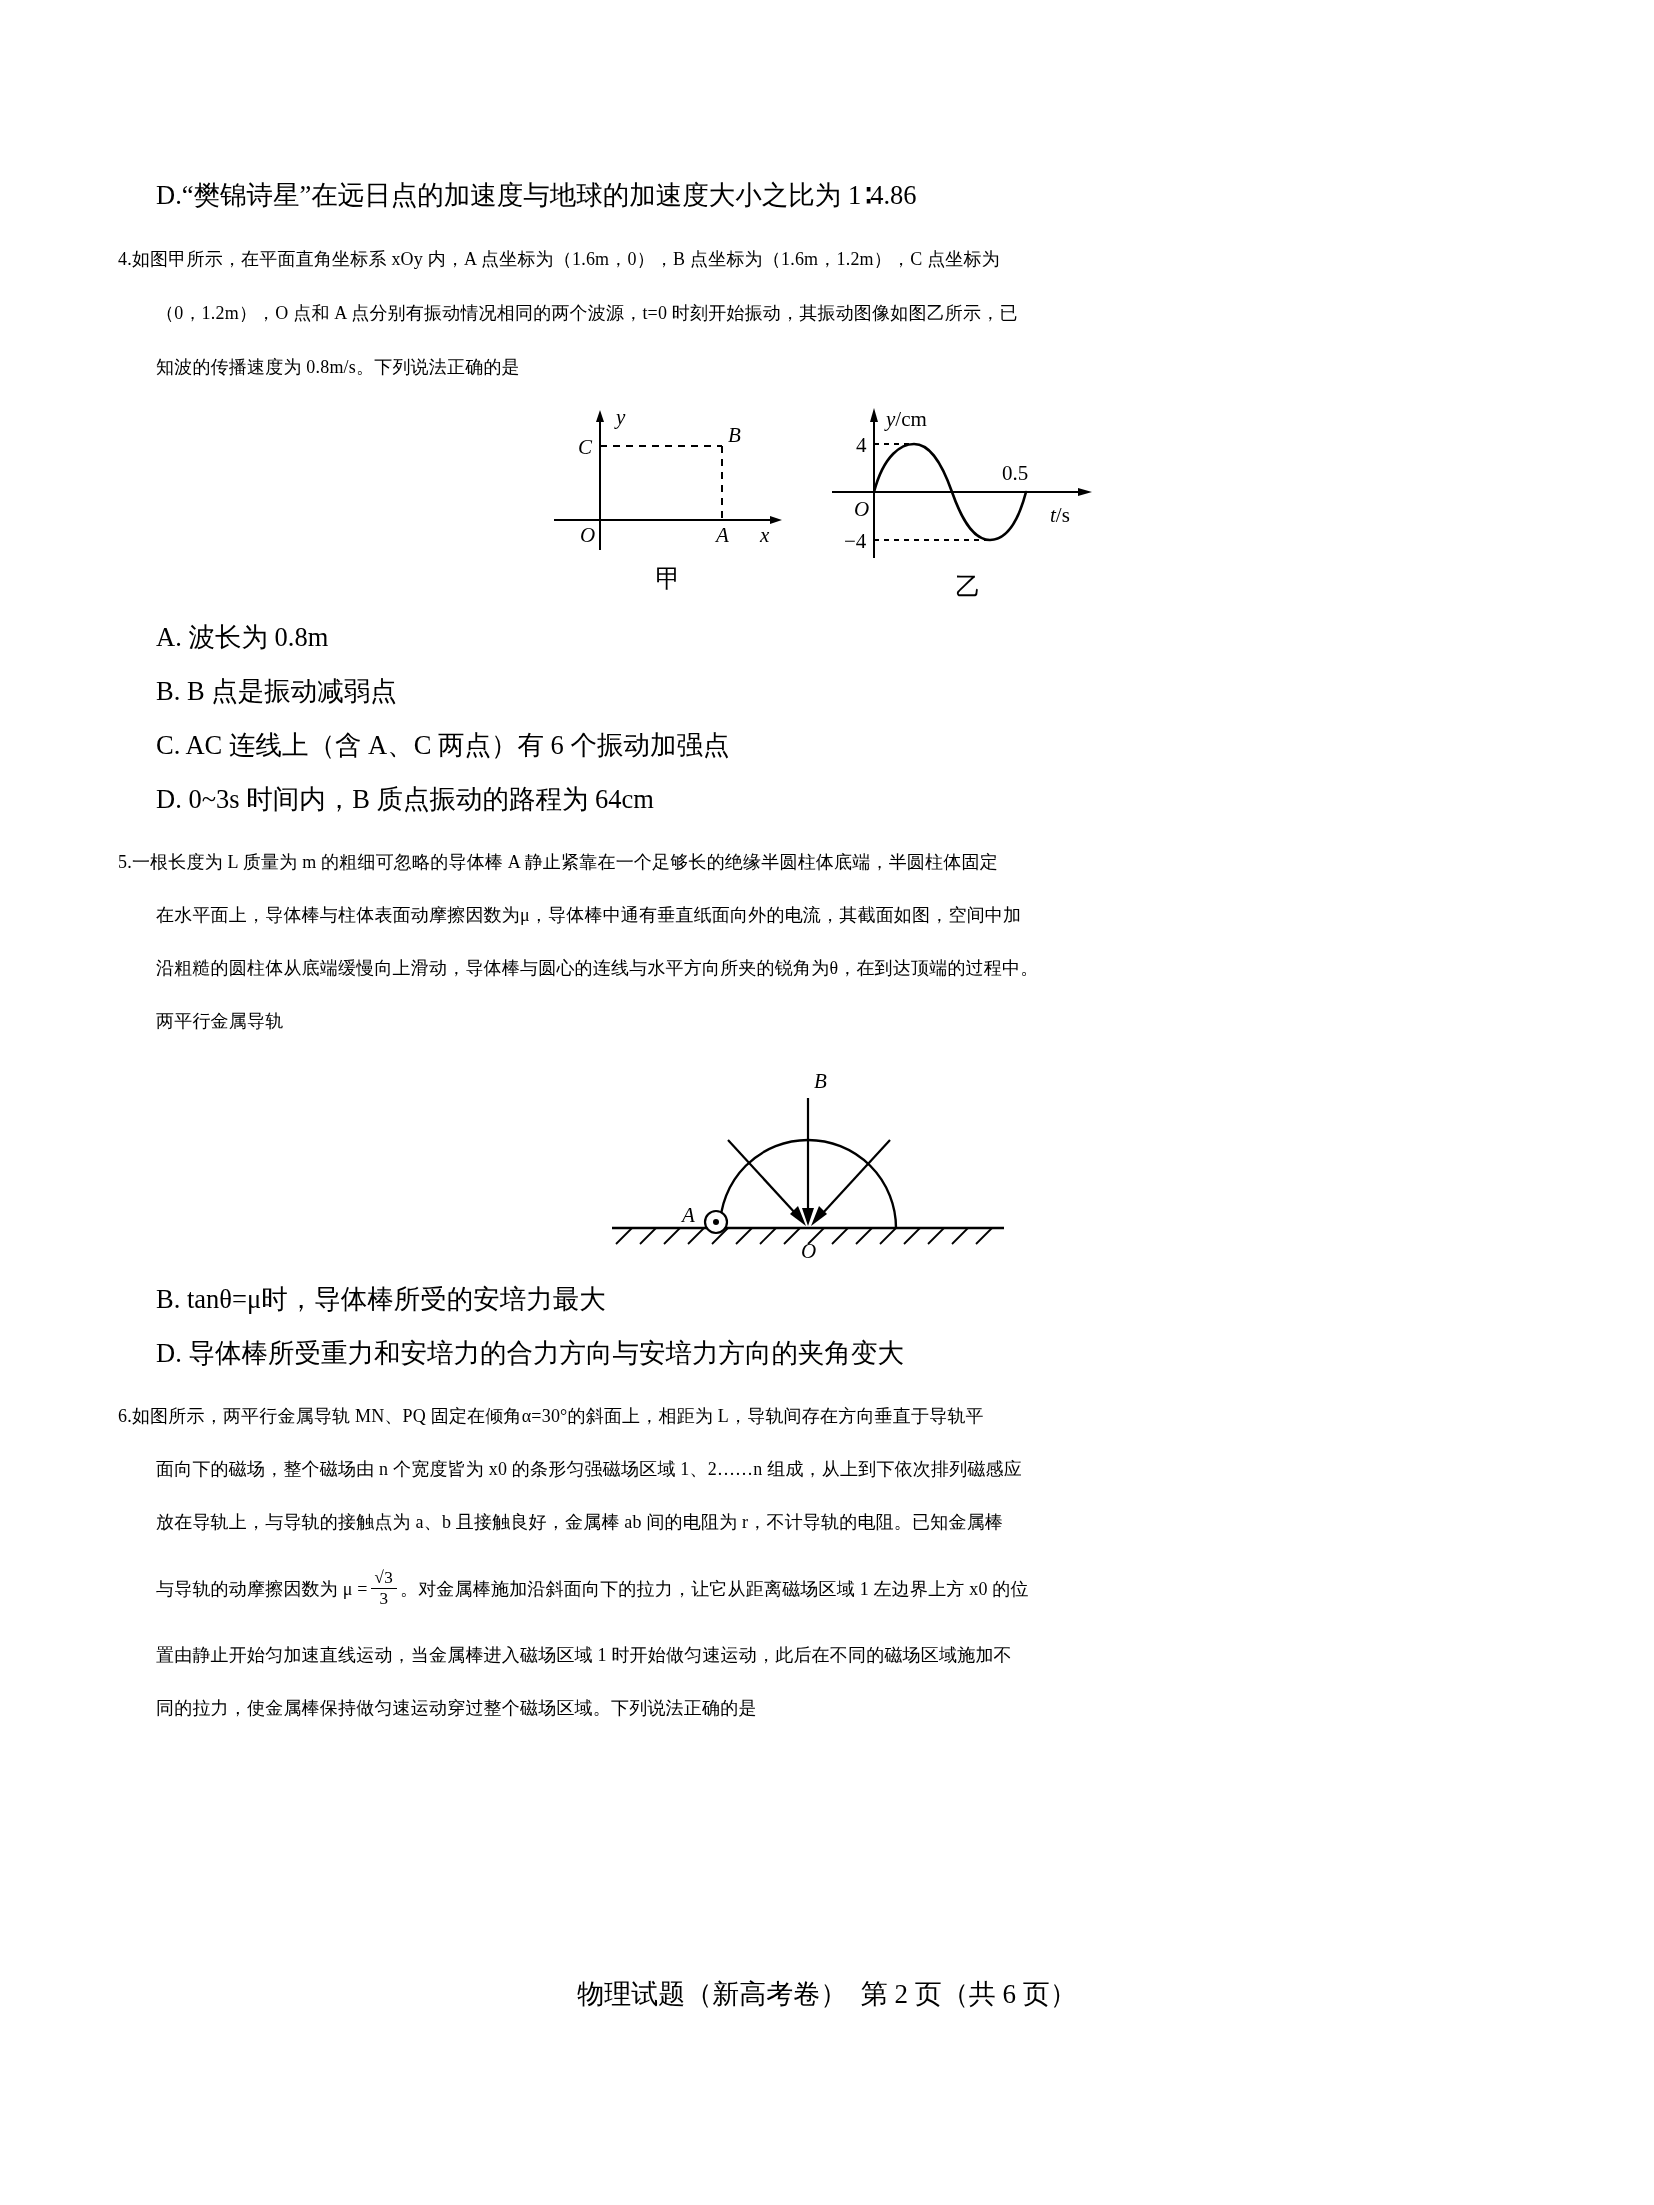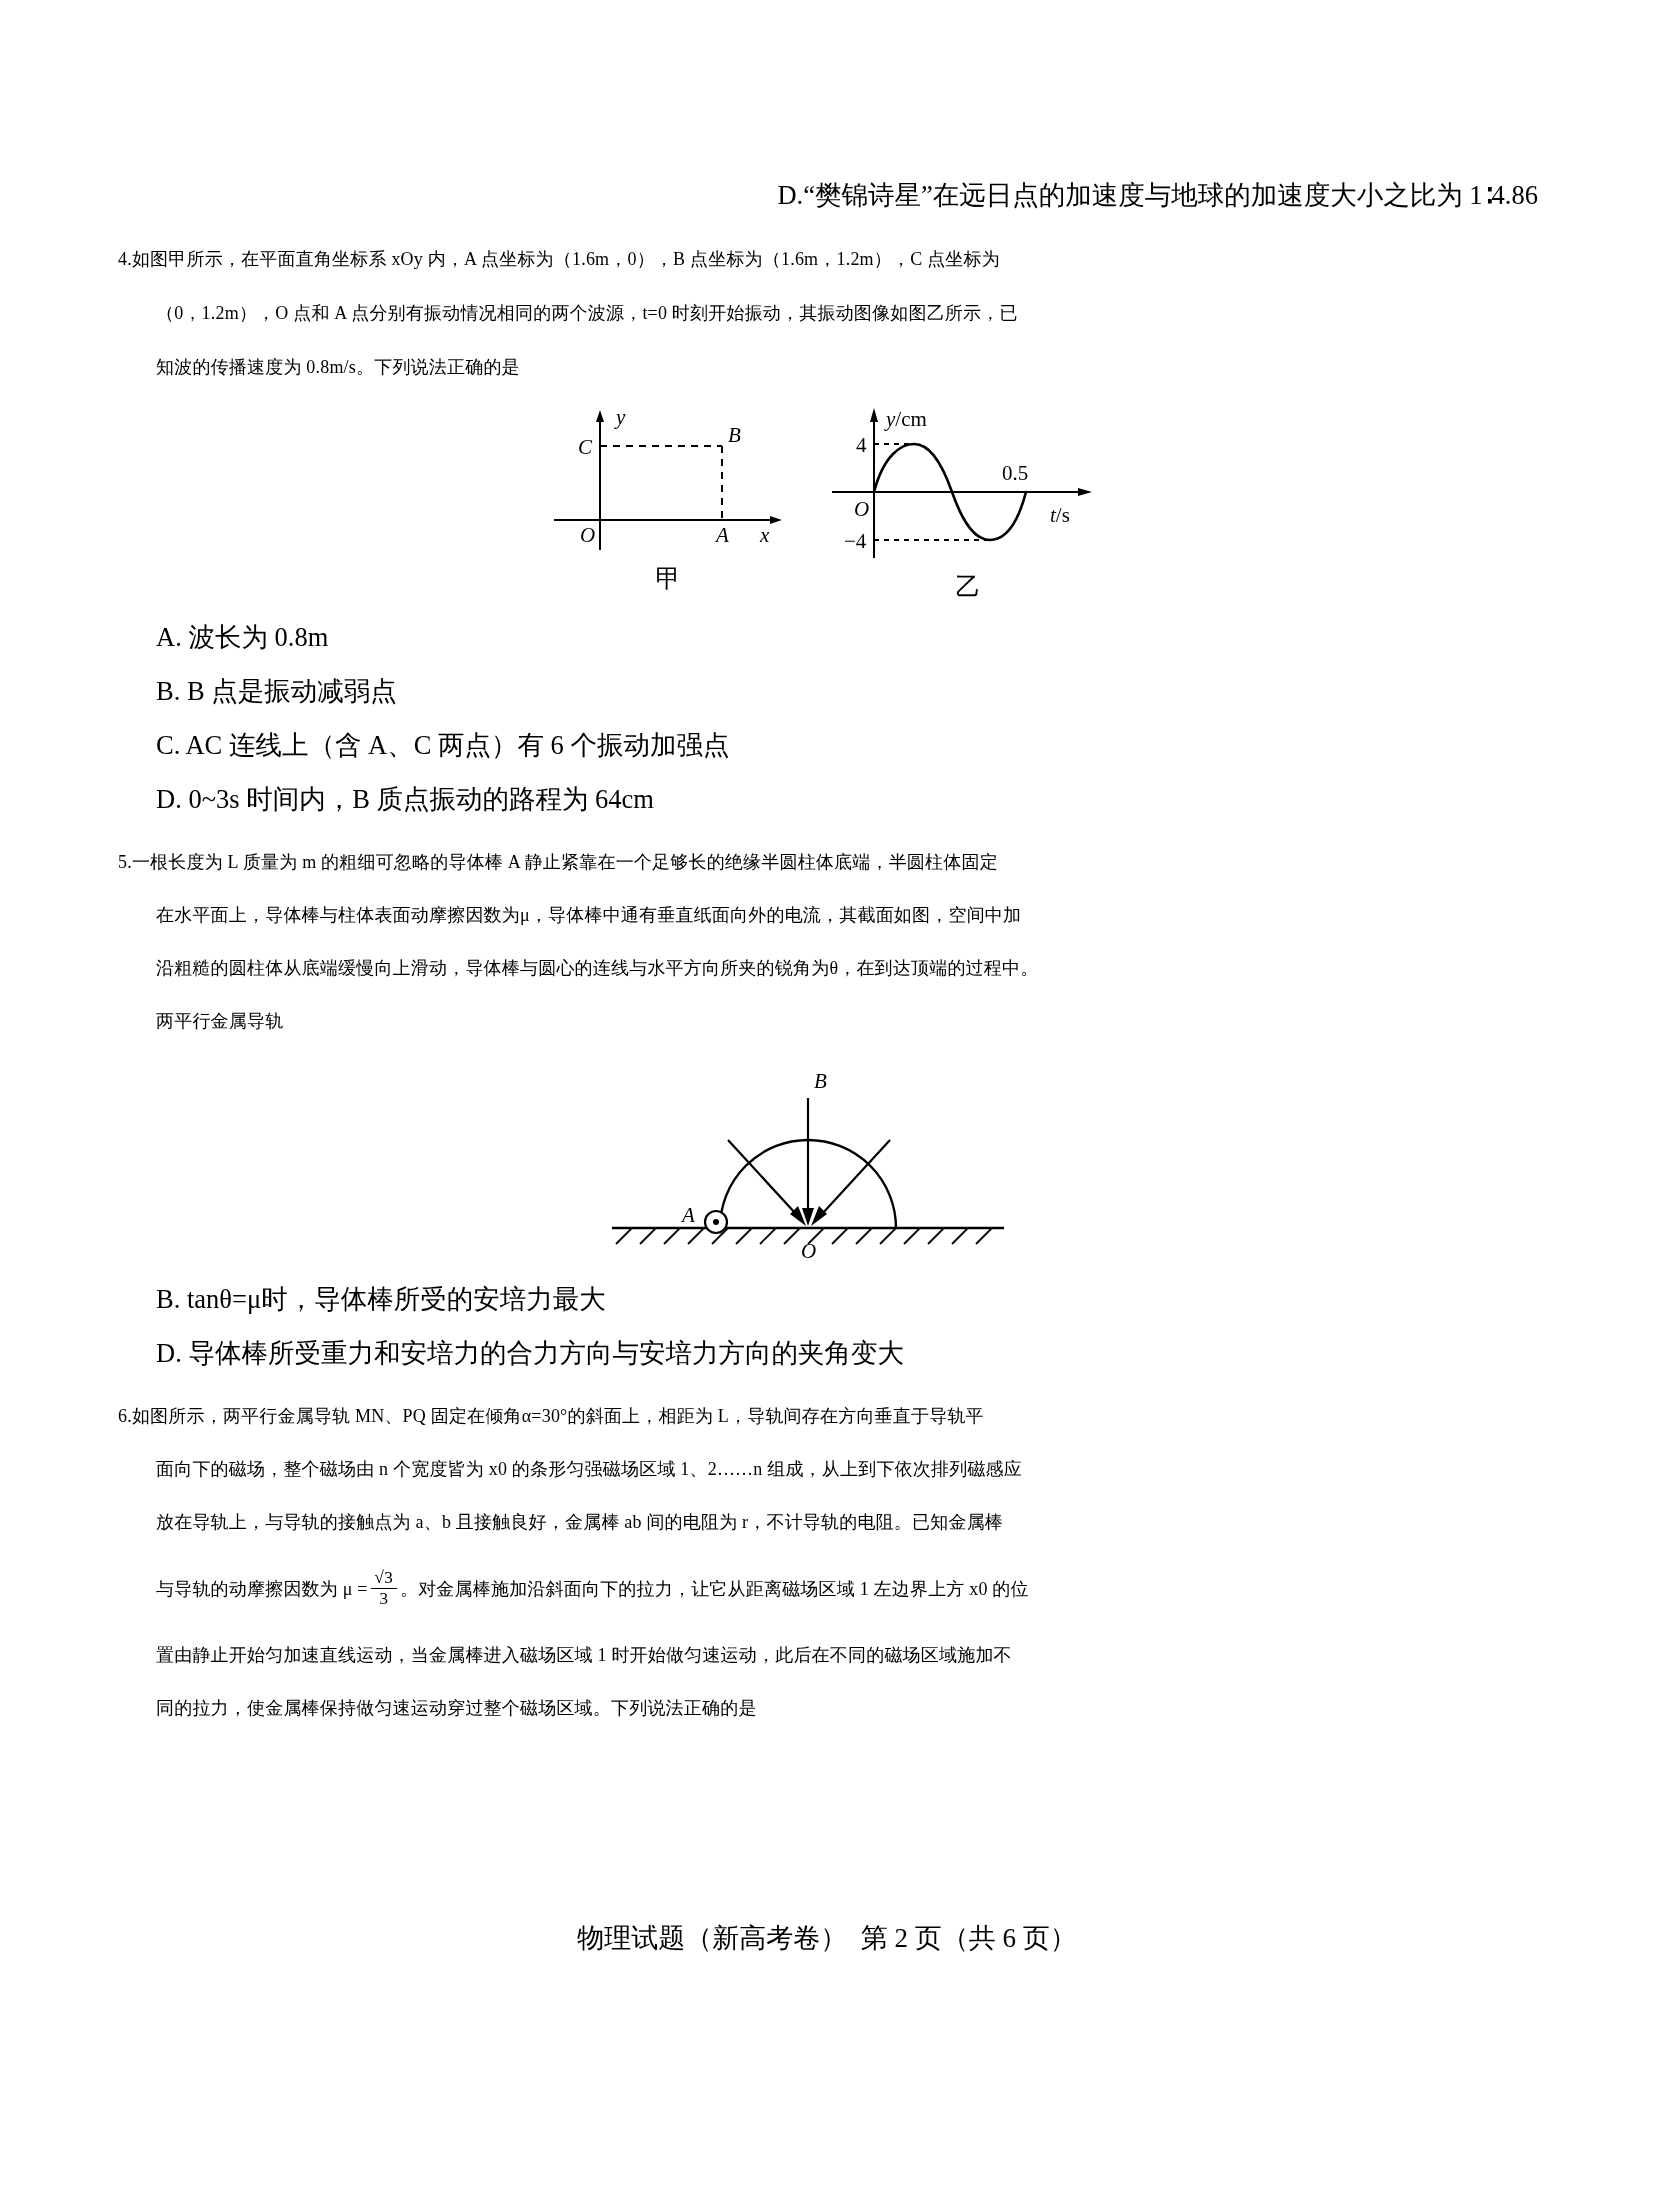--- a/index.html
+++ b/index.html
@@ -39,21 +39,20 @@
     font-size: 26.5px;
     line-height: 54px;
     margin-left: 38px;
     white-space: nowrap;
   }
   .indent {
     margin-left: 38px;
   }
   .blk {
     margin-bottom: 0;
-    text-align: right;
   }
   .q5 .qline { line-height: 53px; }
   .q6 .qline { line-height: 53px; }
 
   
   .gap-s { height: 10px; }
 
   
   .figrow {
     position: relative;
@@ -104,21 +103,21 @@
   }
   .frac .den {
     display: block;
     padding: 1px 4px 0 4px;
   }
 
   
   .footer {
     position: absolute;
     left: 0;
-    top: 1920px;
+    top: 1976px;
     width: 1654px;
     text-align: center;
     font-size: 27px;
     font-family: "Liberation Serif", "DejaVu Serif", serif;
   }
 </style>
 </head>
 <body>
 
 <div class="page">

